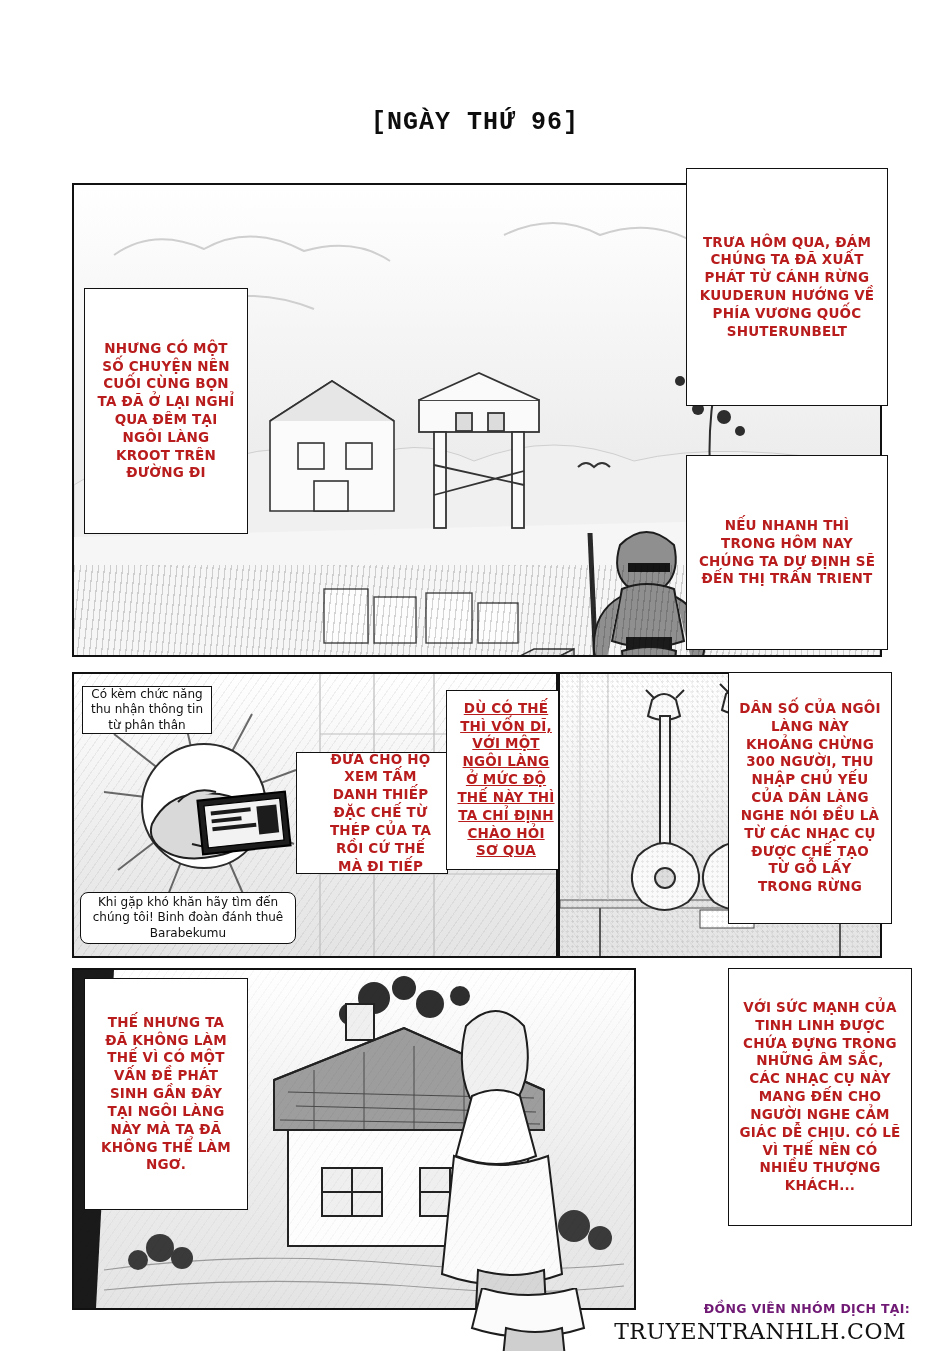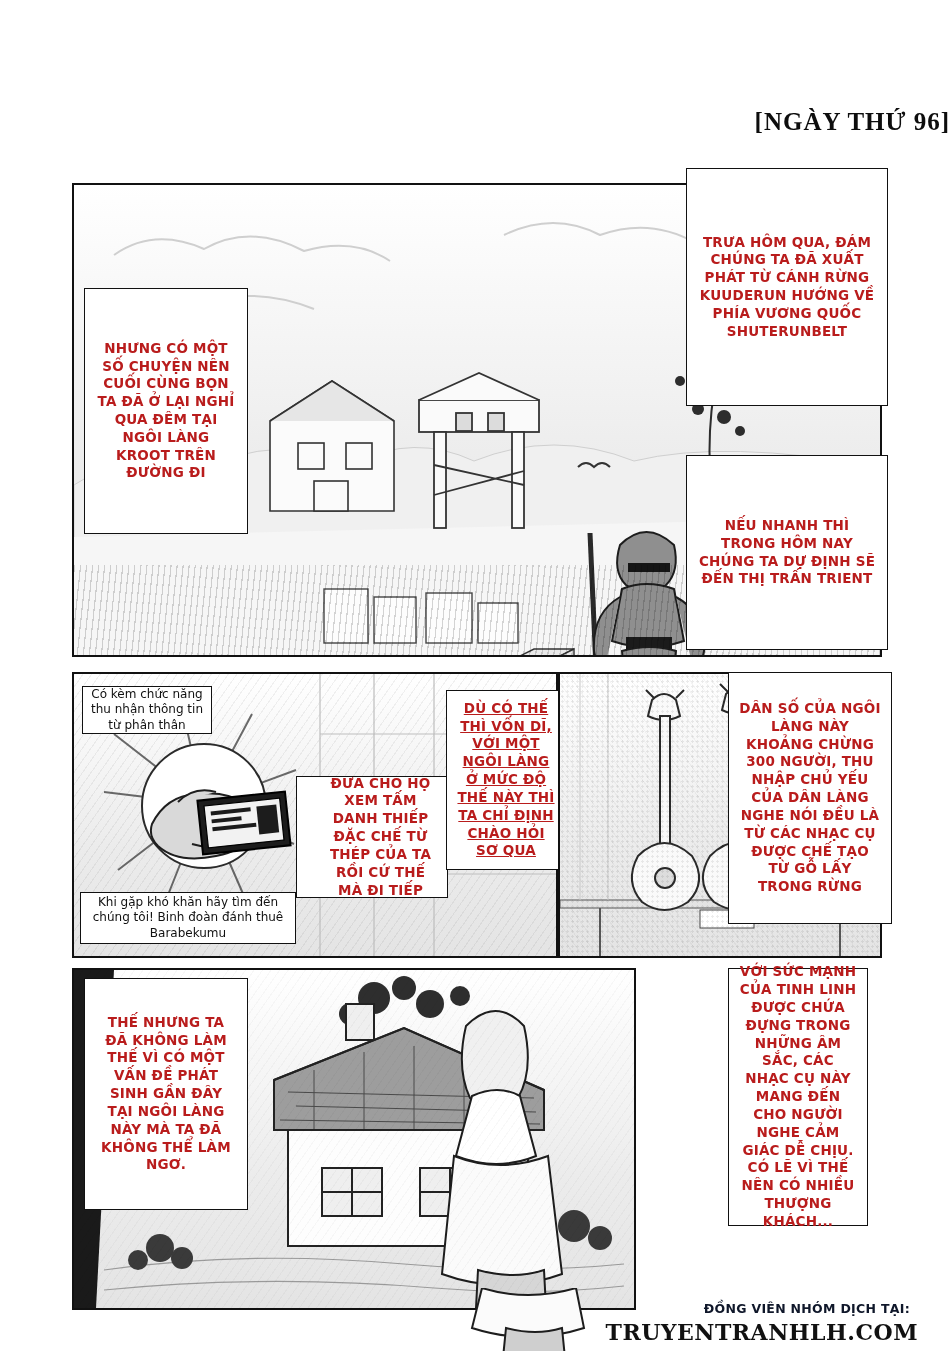--- a/index.html
+++ b/index.html
@@ -5,22 +5,22 @@
   html,body{margin:0;padding:0;background:#ffffff;}
   body{
     width:950px;height:1351px;position:relative;overflow:hidden;
     font-family:"DejaVu Sans", sans-serif;
     color:#111;
   }
   .page{position:absolute;inset:0;}
 
   
   .chapter-title{
-    position:absolute;top:108px;left:0;width:950px;text-align:right;
-    font-family:Liberation Serif, serif;
+    position:absolute;top:108px;left:0;width:950px;text-align:center;
+    font-family:Liberation Mono, monospace;
     font-weight:bold;font-size:25px;letter-spacing:1px;color:#0d0d0d;
   }
 
   
   .panel{position:absolute;border:2px solid #111;background:#fff;overflow:hidden;}
   .panel-art{position:absolute;inset:0;}
 
   
   .bubble{
     position:absolute;background:#fff;border:1.6px solid #111;
@@ -40,26 +40,26 @@
   .plain-box{
     position:absolute;background:#fff;border:1.4px solid #111;
     display:flex;align-items:center;justify-content:center;text-align:center;
     font-family:"DejaVu Sans", sans-serif;
     font-size:12px;line-height:1.3;padding:5px 6px;box-sizing:border-box;color:#111;
   }
 
   
   .credit-sub{
     position:absolute;right:40px;top:1301px;width:320px;text-align:right;
-    font-family:"DejaVu Sans", sans-serif;font-size:12.5px;font-weight:bold;color:#0f172a;
+    font-family:"DejaVu Sans", sans-serif;font-size:12.5px;font-weight:bold;color:#701a75;
     letter-spacing:.3px;
   }
   .credit-main{
-    position:absolute;right:32px;top:1319px;width:360px;text-align:right;
-    font-family:"DejaVu Serif", serif;font-weight:bold;font-size:22px;color:#111;
+    position:absolute;right:44px;top:1319px;width:360px;text-align:right;
+    font-family:"DejaVu Serif", serif;font-weight:normal;font-size:22px;color:#111;
     letter-spacing:.5px;
   }
 
   
   .sky{position:absolute;inset:0;background:
       linear-gradient(#ffffff 0%, #f4f4f4 35%, #ececec 60%, #e4e4e4 100%);}
   .hatch{
     position:absolute;inset:0;opacity:.35;
     background-image:repeating-linear-gradient(125deg, rgba(0,0,0,.16) 0 1px, transparent 1px 7px);
   }
@@ -221,25 +221,25 @@
           <path d="M246 60 L482 60 M246 130 L482 130 M246 200 L482 200"></path>
         </g>
       </svg>
     </div>
   </div>
 
   <div class="plain-box" style="left:82px;top:686px;width:130px;height:48px;">
     <span>Có kèm chức năng thu nhận thông tin từ phân thân</span>
   </div>
 
-  <div class="plain-box" style="left:80px;top:892px;width:216px;height:52px;">
+  <div class="plain-box" style="left:80px;top:892px;width:216px;height:52px;border-radius:8px;">
     <span>Khi gặp khó khăn hãy tìm đến chúng tôi! Binh đoàn đánh thuê Barabekumu</span>
   </div>
 
-  <div class="bubble b-md" style="left:296px;top:776px;width:152px;height:122px;padding-left:27px;">
+  <div class="bubble b-md" style="left:296px;top:752px;width:152px;height:122px;padding-left:27px;">
     <span>ĐƯA CHO HỌ XEM TẤM DANH THIẾP ĐẶC CHẾ TỪ THÉP CỦA TA RỒI CỨ THẾ MÀ ĐI TIẾP</span>
   </div>
 
   <div class="bubble b-md" style="left:446px;top:690px;width:120px;height:180px;text-decoration:underline;">
     <span>DÙ CÓ THẾ THÌ VỐN DĨ, VỚI MỘT NGÔI LÀNG Ở MỨC ĐỘ THẾ NÀY THÌ TA CHỈ ĐỊNH CHÀO HỎI SƠ QUA</span>
   </div>
 
   <div class="panel" style="left:558px;top:672px;width:320px;height:282px;">
     <div class="panel-art">
       <div class="sky"></div>
@@ -275,21 +275,21 @@
         </g>
       </svg>
       <div class="dots" style="opacity:.25"></div>
     </div>
   </div>
 
   <div class="bubble b-md" style="left:728px;top:672px;width:164px;height:252px;align-items:center;">
     <span>DÂN SỐ CỦA NGÔI LÀNG NÀY KHOẢNG CHỪNG 300 NGƯỜI, THU NHẬP CHỦ YẾU CỦA DÂN LÀNG NGHE NÓI ĐỀU LÀ TỪ CÁC NHẠC CỤ ĐƯỢC CHẾ TẠO TỪ GỖ LẤY TRONG RỪNG</span>
   </div>
 
-  <div class="bubble b-md" style="left:728px;top:968px;width:140px;height:258px;">
+  <div class="bubble b-md" style="left:728px;top:968px;width:184px;height:258px;">
     <span>VỚI SỨC MẠNH CỦA TINH LINH ĐƯỢC CHỨA ĐỰNG TRONG NHỮNG ÂM SẮC, CÁC NHẠC CỤ NÀY MANG ĐẾN CHO NGƯỜI NGHE CẢM GIÁC DỄ CHỊU. CÓ LẼ VÌ THẾ NÊN CÓ NHIỀU THƯỢNG KHÁCH...</span>
   </div>
 
   <div class="panel" style="left:72px;top:968px;width:560px;height:338px;">
     <div class="panel-art">
       <div class="sky"></div>
       <svg width="560" height="338" viewBox="0 0 560 338" style="position:absolute;inset:0;">
 
         <path d="M0 0 L40 0 L22 338 L0 338 Z" fill="#1a1a1a"></path>
 

